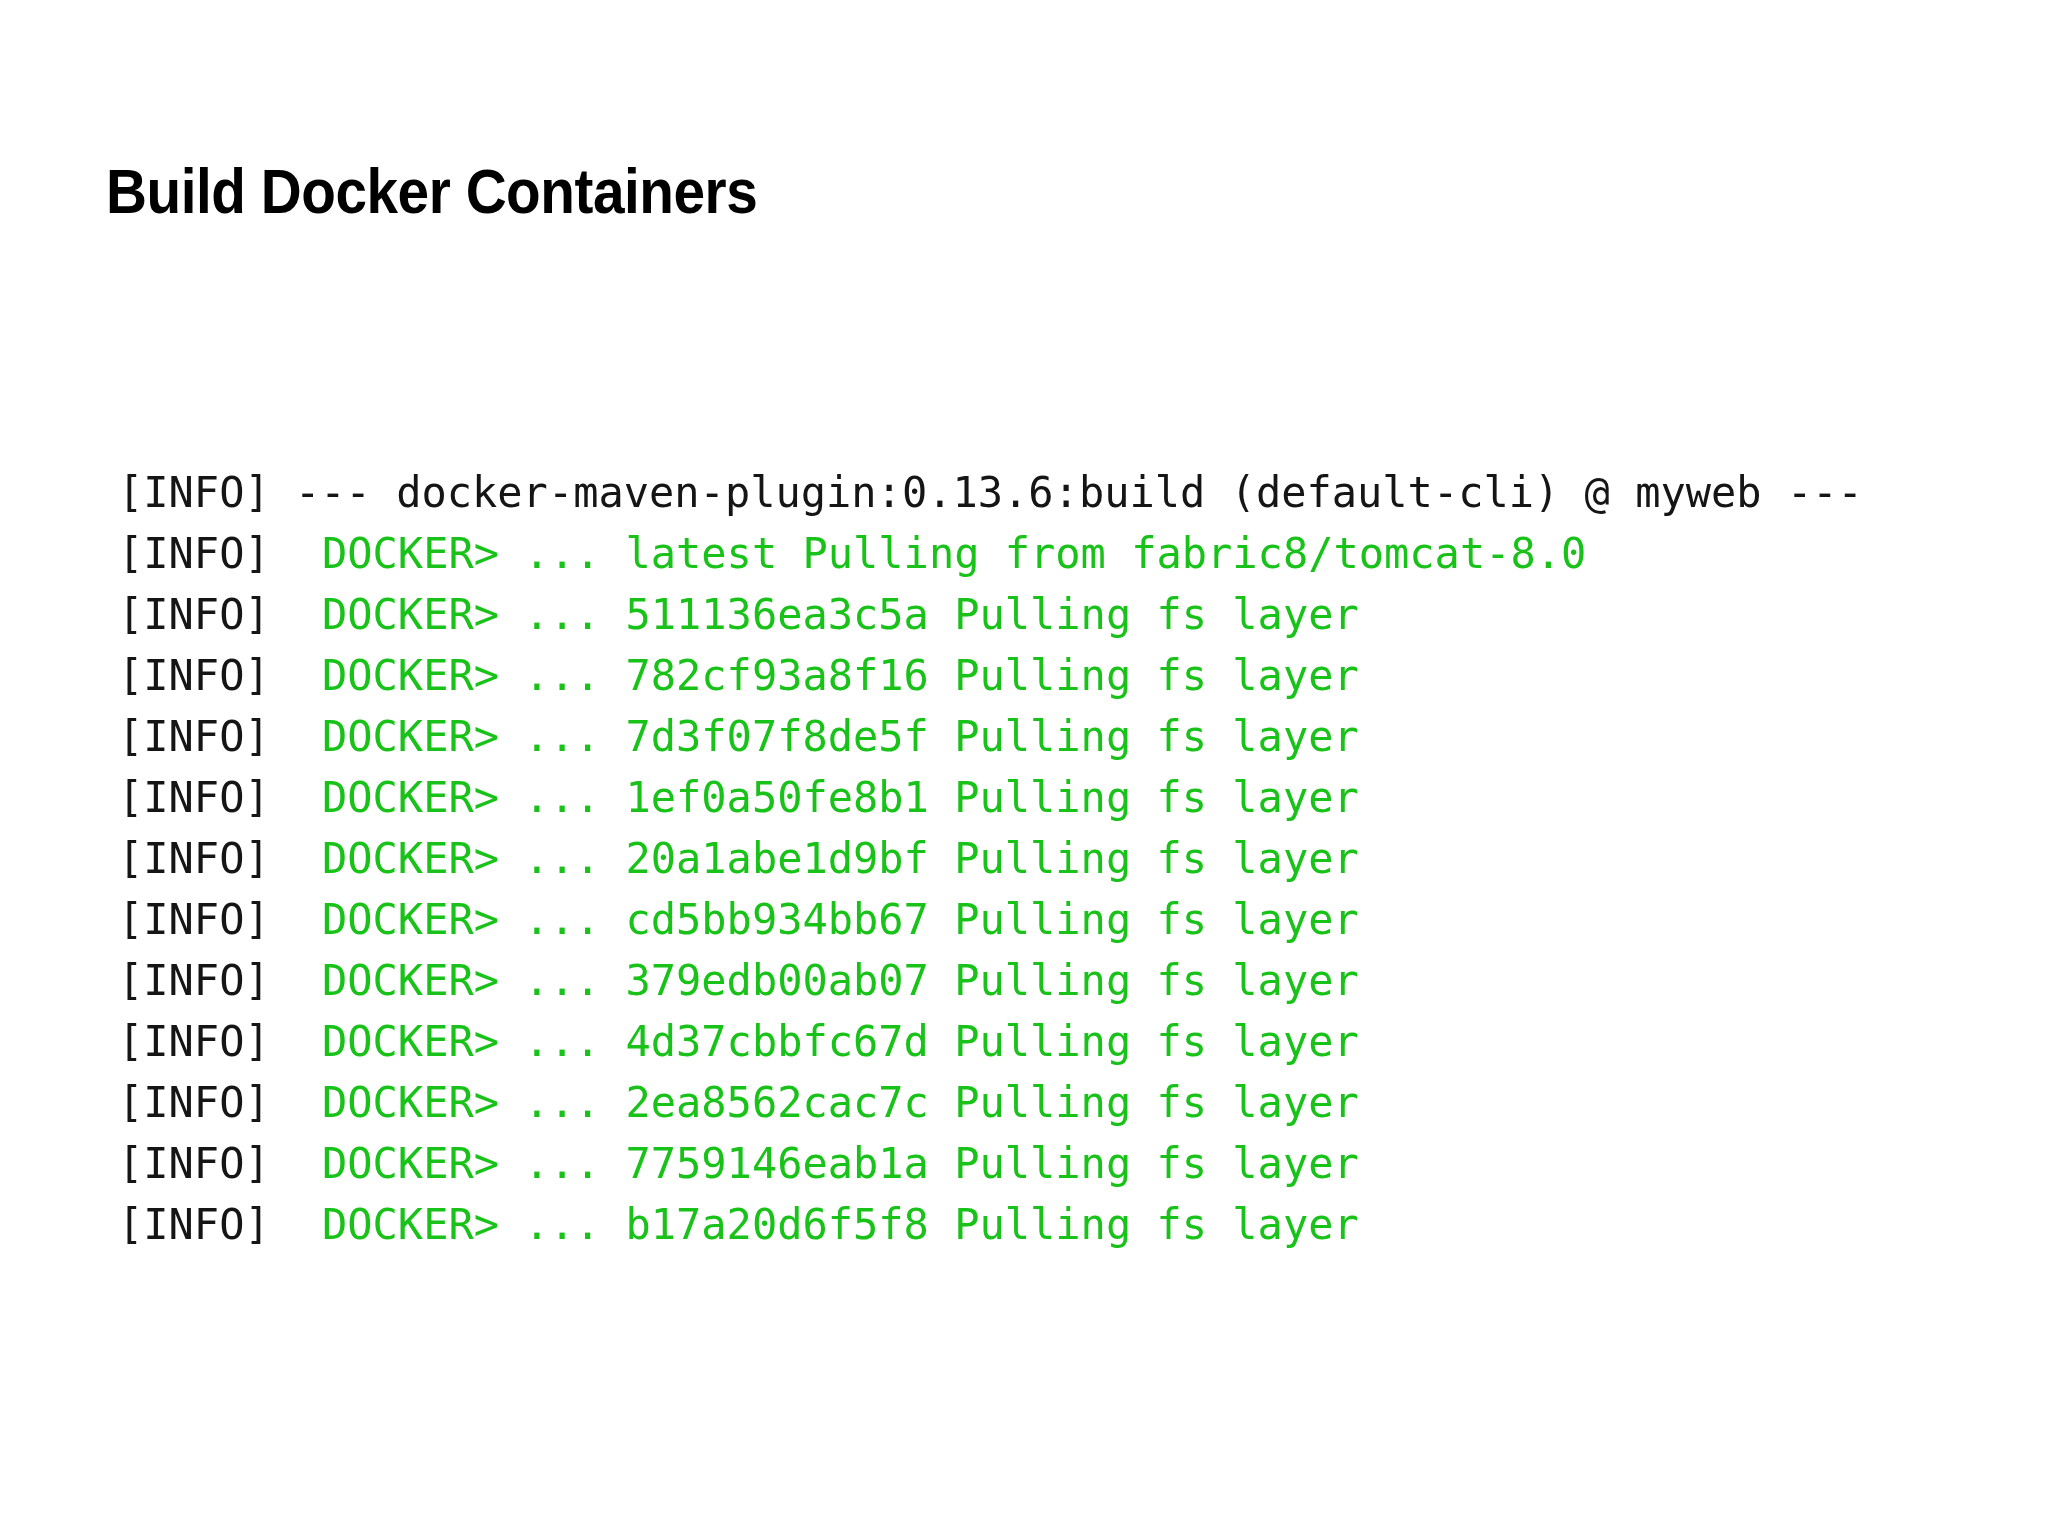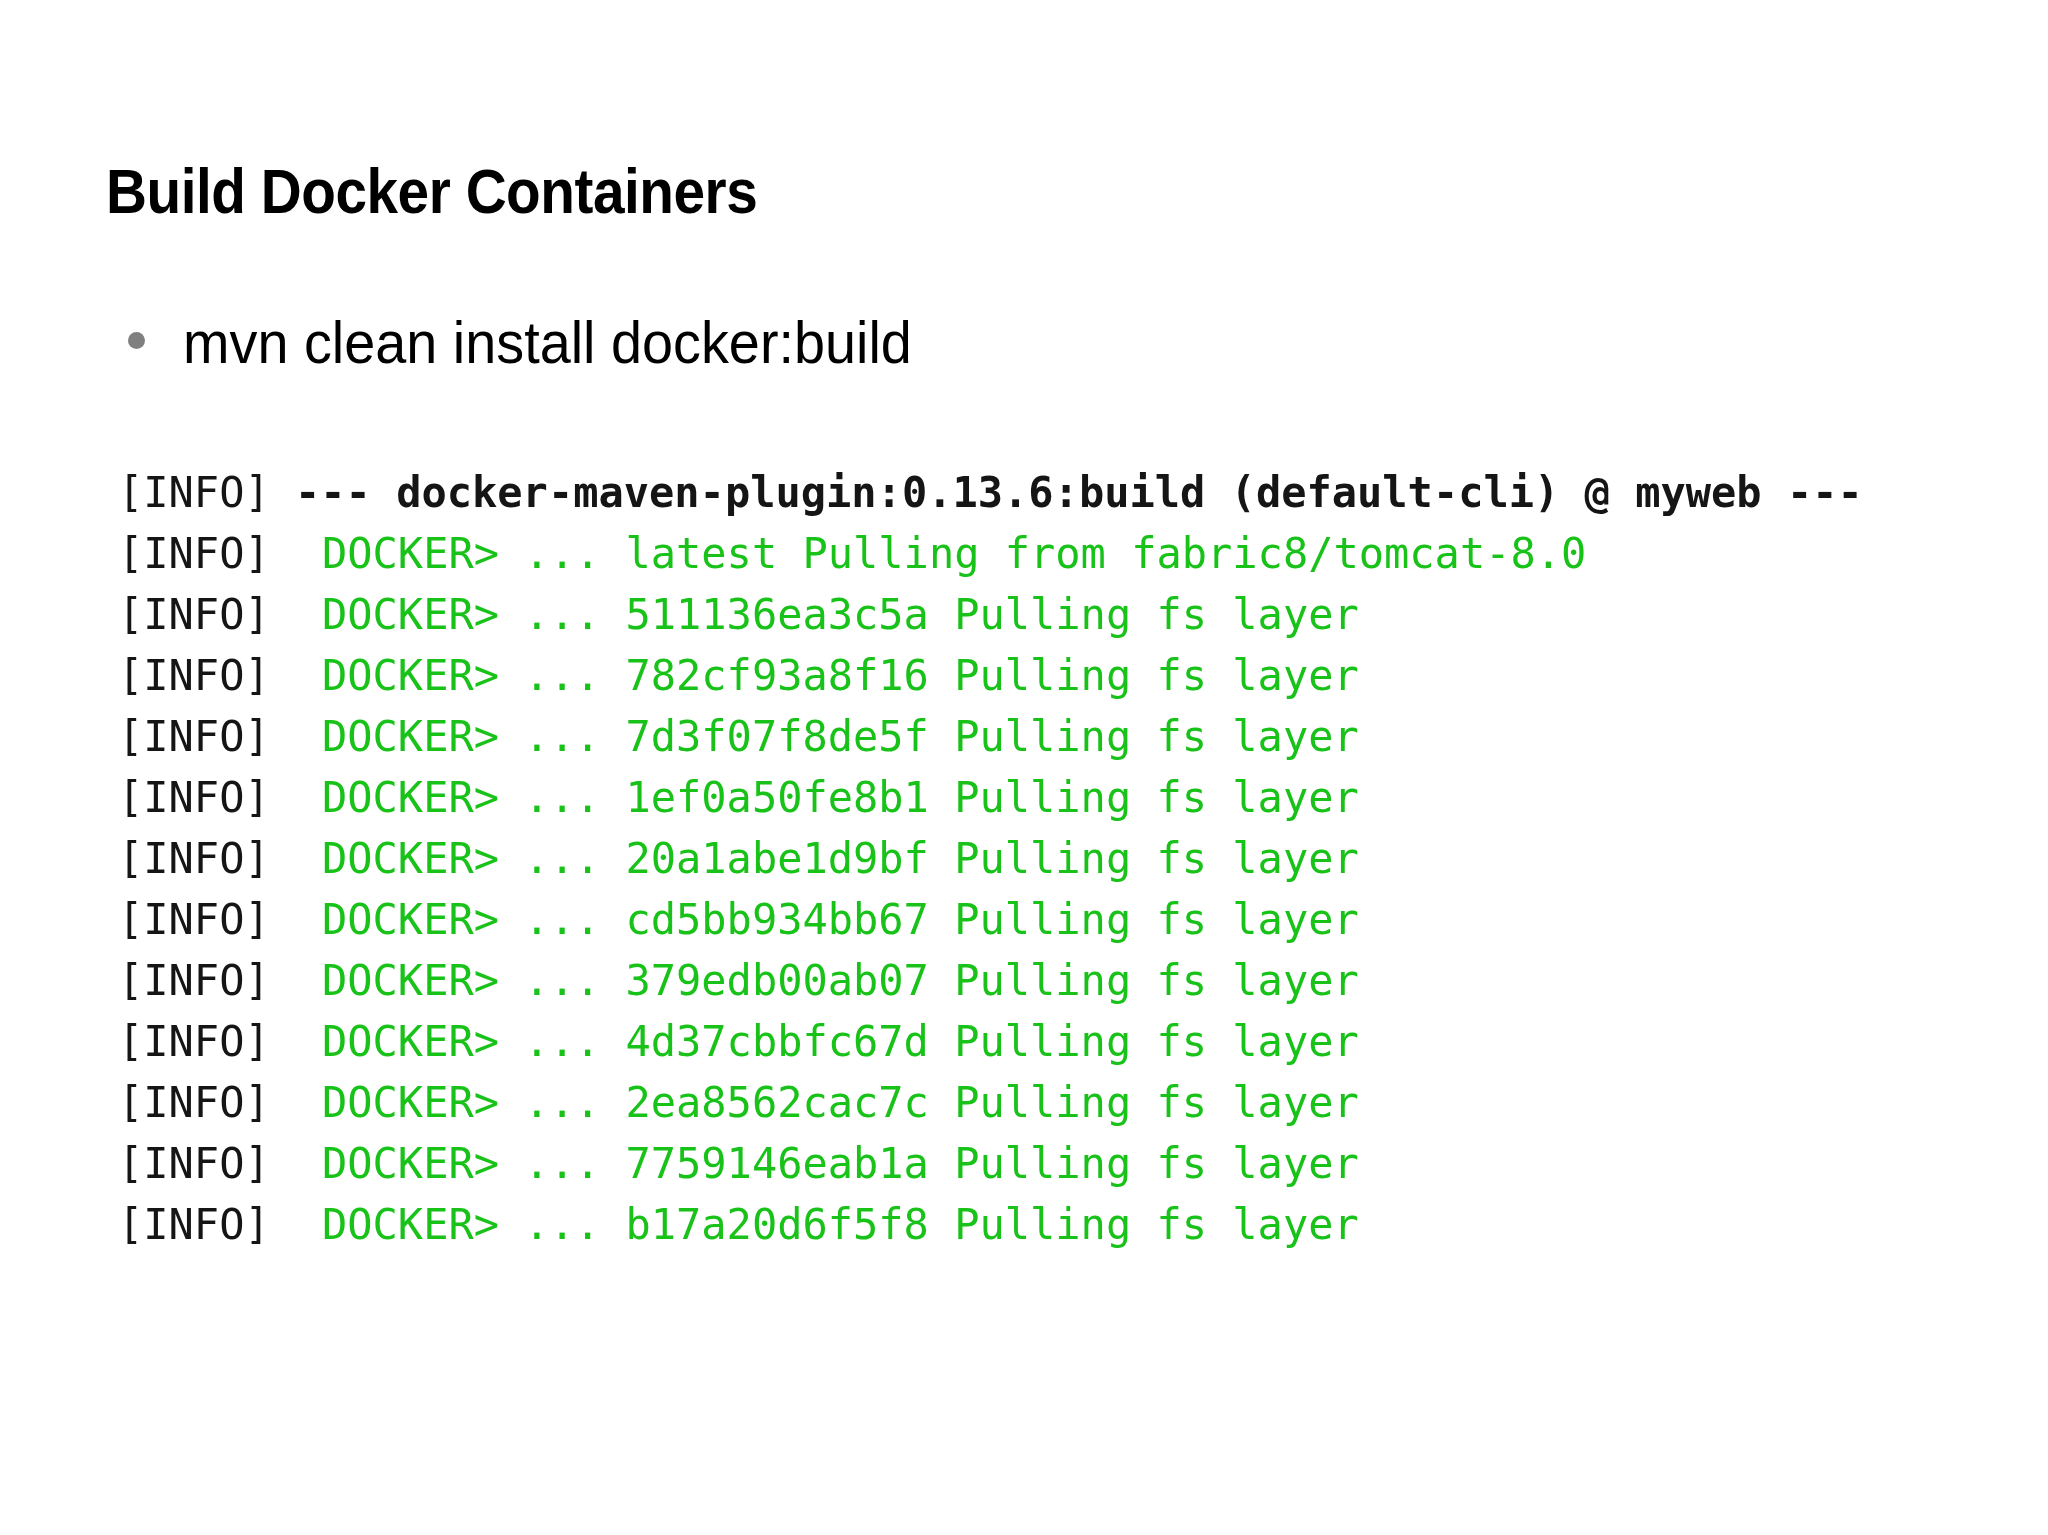--- a/index.html
+++ b/index.html
@@ -87,36 +87,29 @@
   .console-line {
     white-space: pre;
     height: 61px;
   }
   .tok-info {
     color: #151515;
     text-align: center;
   }
   .tok-plain {
     color: #151515;
-    font-weight: bold;
   }
   .tok-green {
     color: #19c219;
     margin-left: 27px;
   }
 </style>
 </head>
 <body>
 
 <div class="slide">
 
   <h1 class="slide-title">Build Docker Containers</h1>
 
-  <div class="bullet-list">
-    <div class="bullet-item">
-      <span class="bullet-marker"></span>
-      <span class="bullet-text">mvn clean install docker:build</span>
-    </div>
-  </div>
 
   <pre class="console-output"><div class="console-line"><span class="tok-info">[INFO] </span><span class="tok-plain">--- docker-maven-plugin:0.13.6:build (default-cli) @ myweb ---</span></div><div class="console-line"><span class="tok-info">[INFO] </span><span class="tok-green">DOCKER&gt; ... latest Pulling from fabric8/tomcat-8.0</span></div><div class="console-line"><span class="tok-info">[INFO] </span><span class="tok-green">DOCKER&gt; ... 511136ea3c5a Pulling fs layer</span></div><div class="console-line"><span class="tok-info">[INFO] </span><span class="tok-green">DOCKER&gt; ... 782cf93a8f16 Pulling fs layer</span></div><div class="console-line"><span class="tok-info">[INFO] </span><span class="tok-green">DOCKER&gt; ... 7d3f07f8de5f Pulling fs layer</span></div><div class="console-line"><span class="tok-info">[INFO] </span><span class="tok-green">DOCKER&gt; ... 1ef0a50fe8b1 Pulling fs layer</span></div><div class="console-line"><span class="tok-info">[INFO] </span><span class="tok-green">DOCKER&gt; ... 20a1abe1d9bf Pulling fs layer</span></div><div class="console-line"><span class="tok-info">[INFO] </span><span class="tok-green">DOCKER&gt; ... cd5bb934bb67 Pulling fs layer</span></div><div class="console-line"><span class="tok-info">[INFO] </span><span class="tok-green">DOCKER&gt; ... 379edb00ab07 Pulling fs layer</span></div><div class="console-line"><span class="tok-info">[INFO] </span><span class="tok-green">DOCKER&gt; ... 4d37cbbfc67d Pulling fs layer</span></div><div class="console-line"><span class="tok-info">[INFO] </span><span class="tok-green">DOCKER&gt; ... 2ea8562cac7c Pulling fs layer</span></div><div class="console-line"><span class="tok-info">[INFO] </span><span class="tok-green">DOCKER&gt; ... 7759146eab1a Pulling fs layer</span></div><div class="console-line"><span class="tok-info">[INFO] </span><span class="tok-green">DOCKER&gt; ... b17a20d6f5f8 Pulling fs layer</span></div></pre>
 
 </div>
 
 </body></html>

